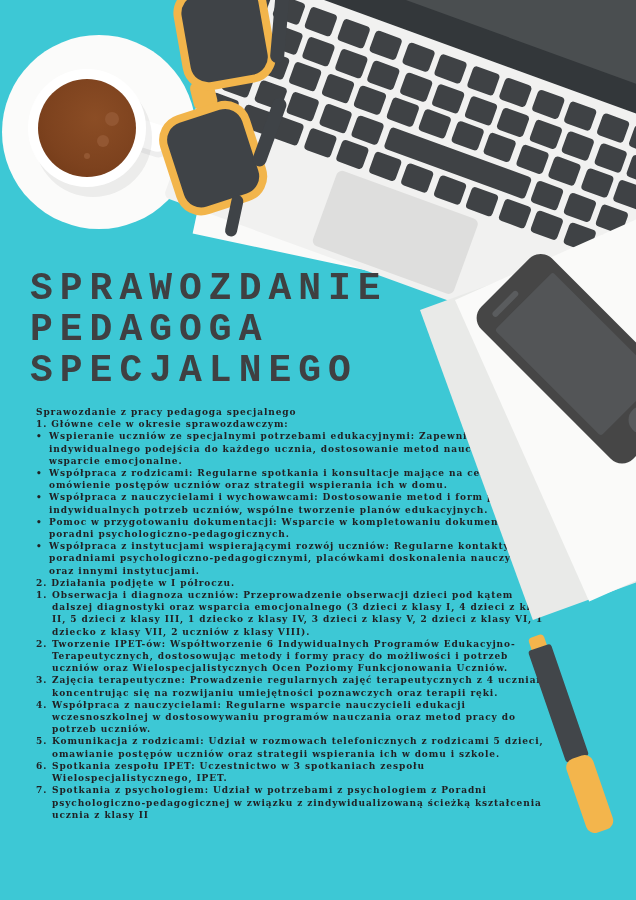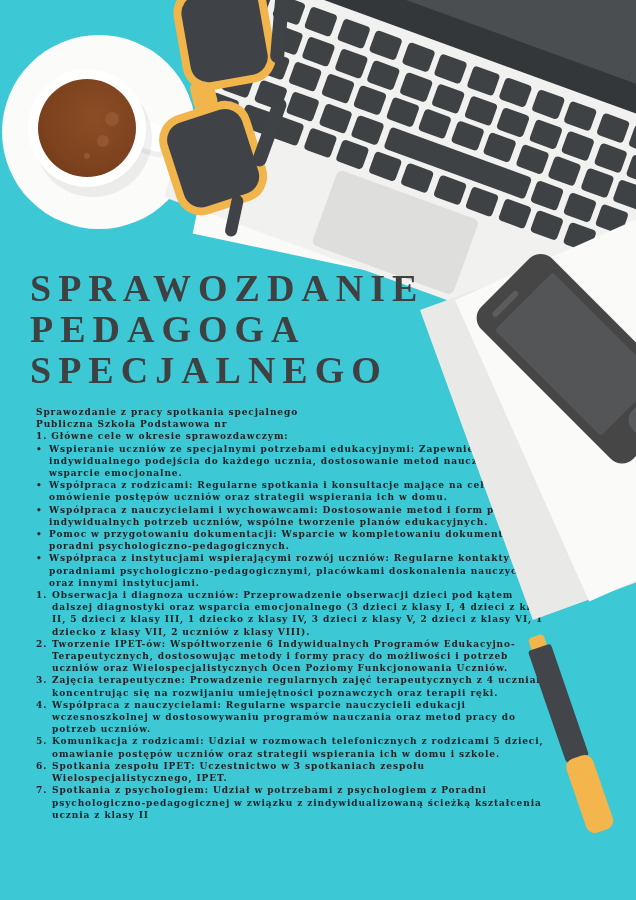--- a/index.html
+++ b/index.html
@@ -66,21 +66,21 @@
   
   .pen{left:524px; top:640px; width:24px; height:205px;
     transform:rotate(-19deg); transform-origin:0 0;}
   .pen-tip{left:4px; top:0; width:16px; height:16px; background:#F3B54C; border-radius:4px;}
   .pen-body{left:0; top:12px; width:24px; height:118px; background:#42464A; border-radius:3px;}
   .pen-grip{left:-2px; top:128px; width:28px; height:78px; background:#F3B54C; border-radius:9px;}
 
   
   .title{
     left:30px; top:268px; width:560px; margin:0;
-    font-family:Liberation Serif, serif; font-weight:800;
+    font-family:Liberation Mono, monospace; font-weight:800;
     font-size:38px; line-height:41px; letter-spacing:7px;
     color:#3F4042; white-space:pre-line; z-index:5;
   }
   .body-text{
     left:36px; top:406px; width:522px; z-index:5;
     color:#202124; font-size:9px; font-weight:bold;
     line-height:12.2px; letter-spacing:0.9px;
   }
   .body-text p{margin:0;}
   .sec-heading{margin-top:11px;}
@@ -185,22 +185,21 @@
     <div class="gl-arm arm1"></div>
     <div class="gl-arm arm2"></div>
     <div class="gl-arm arm3"></div>
   </div>
 
   <h1 class="abs title">SPRAWOZDANIE
 PEDAGOGA
 SPECJALNEGO</h1>
 
   <div class="abs body-text">
-    <p>Sprawozdanie z pracy spotkania specjalnego</p>
-    <p>Publiczna Szkoła Podstawowa nr</p>
+    <p>Sprawozdanie z pracy pedagoga specjalnego</p>
 
     <p class="sec-heading">1. Główne cele w okresie sprawozdawczym:</p>
     <ul class="report-list">
       <li>
         <span class="li-marker">•</span>
         <span class="li-text">Wspieranie uczniów ze specjalnymi potrzebami edukacyjnymi: Zapewnienie indywidualnego podejścia do każdego ucznia, dostosowanie metod nauczania oraz wsparcie emocjonalne.</span>
         </li>
       <li>
         <span class="li-marker">•</span>
         <span class="li-text">Współpraca z rodzicami: Regularne spotkania i konsultacje mające na celu omówienie postępów uczniów oraz strategii wspierania ich w domu.</span>
@@ -212,20 +211,21 @@
       <li>
         <span class="li-marker">•</span>
         <span class="li-text">Pomoc w przygotowaniu dokumentacji: Wsparcie w kompletowaniu dokumentacji do poradni psychologiczno-pedagogicznych.</span>
         </li>
       <li>
         <span class="li-marker">•</span>
         <span class="li-text">Współpraca z instytucjami wspierającymi rozwój uczniów: Regularne kontakty z poradniami psychologiczno-pedagogicznymi, placówkami doskonalenia nauczycieli oraz innymi instytucjami.</span>
         </li>
     </ul>
 
+    <p>2. Działania podjęte w I półroczu.</p>
     <ol class="report-list">
       <li>
         <span class="li-num">1.</span>
         <span class="li-text">Obserwacja i diagnoza uczniów: Przeprowadzenie obserwacji dzieci pod kątem dalszej diagnostyki oraz wsparcia emocjonalnego (3 dzieci z klasy I, 4 dzieci z klasy II, 5 dzieci z klasy III, 1 dziecko z klasy IV, 3 dzieci z klasy V, 2 dzieci z klasy VI, 1 dziecko z klasy VII, 2 uczniów z klasy VIII).</span>
         </li>
       <li>
         <span class="li-num">2.</span>
         <span class="li-text">Tworzenie IPET-ów: Współtworzenie 6 Indywidualnych Programów Edukacyjno-Terapeutycznych, dostosowując metody i formy pracy do możliwości i potrzeb uczniów oraz Wielospecjalistycznych Ocen Poziomy Funkcjonowania Uczniów.</span>
         </li>
       <li>

